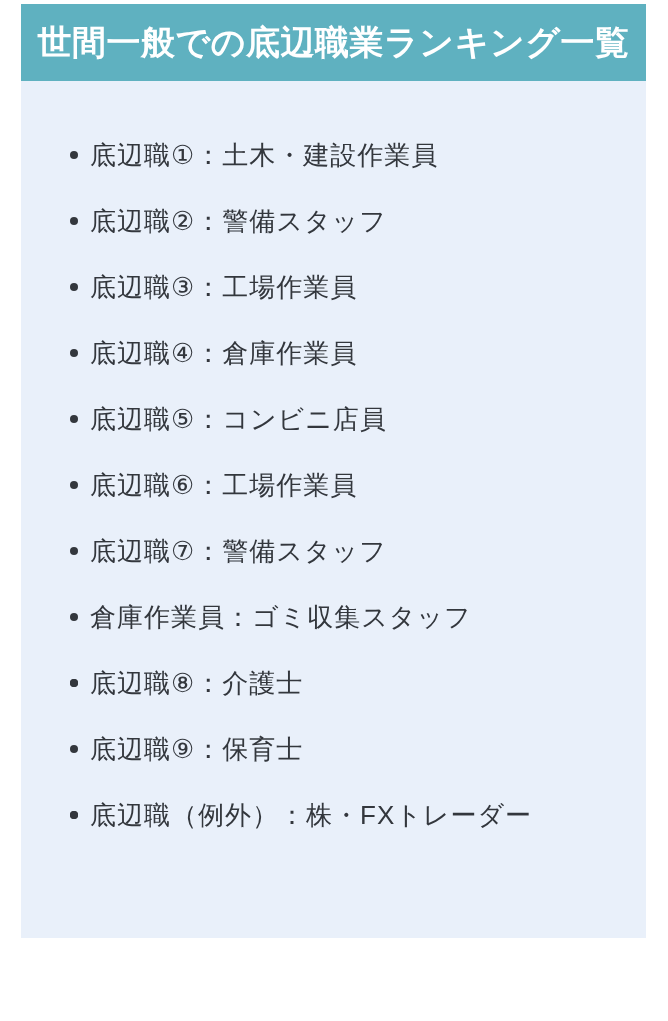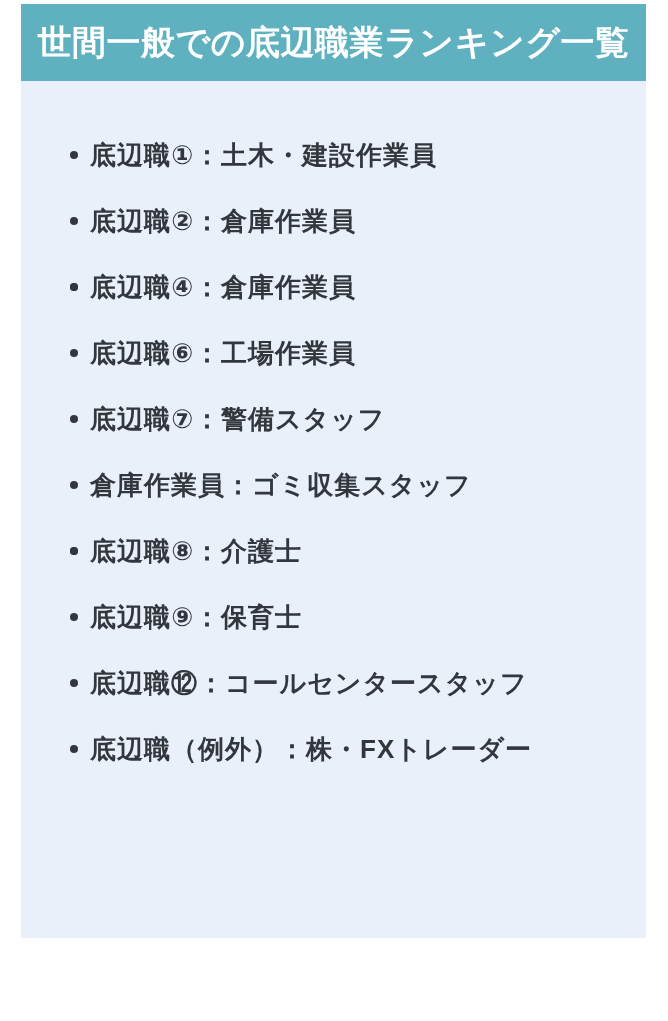--- a/index.html
+++ b/index.html
@@ -43,21 +43,20 @@
     left: 21px;
     top: 81px;
     width: 625px;
     height: 940px;
     background: var(--panel-bg);
   }
   ul.job-list {
     margin: 0;
     padding: 57px 30px 0 69px;
     list-style: none;
-    font-weight: bold;
   }
   ul.job-list li {
     position: relative;
     color: var(--text-color);
     font-size: 26px;
     line-height: 34px;
     letter-spacing: 1px;
     margin: 0 0 32px 0;
     white-space: nowrap;
   }
@@ -81,32 +80,37 @@
 
   <div class="content-panel">
     <ul class="job-list">
   <li>
     <span class="bullet"></span>
     <span>底辺職①：土木・建設作業員</span>
   </li>
 
   <li>
     <span class="bullet"></span>
-    <span>底辺職②：倉庫作業員</span>
+    <span>底辺職②：警備スタッフ</span>
   </li>
 
   <li>
     <span class="bullet"></span>
+    <span>底辺職③：工場作業員</span>
   </li>
 
   <li>
     <span class="bullet"></span>
     <span>底辺職④：倉庫作業員</span>
   </li>
 
+  <li>
+    <span class="bullet"></span>
+    <span>底辺職⑤：コンビニ店員</span>
+  </li>
 
   <li>
     <span class="bullet"></span>
     <span>底辺職⑥：工場作業員</span>
   </li>
 
   <li>
     <span class="bullet"></span>
     <span>底辺職⑦：警備スタッフ</span>
   </li>
@@ -125,21 +129,20 @@
     <span>底辺職⑧：介護士</span>
   </li>
 
   <li>
     <span class="bullet"></span>
     <span>底辺職⑨：保育士</span>
   </li>
 
   <li>
     <span class="bullet"></span>
-    <span>底辺職⑫：コールセンタースタッフ</span>
   </li>
 
   <li>
     <span class="bullet"></span>
     <span>底辺職（例外）：株・FXトレーダー</span>
   </li>
 </ul>
   </div>
 
 </div>

